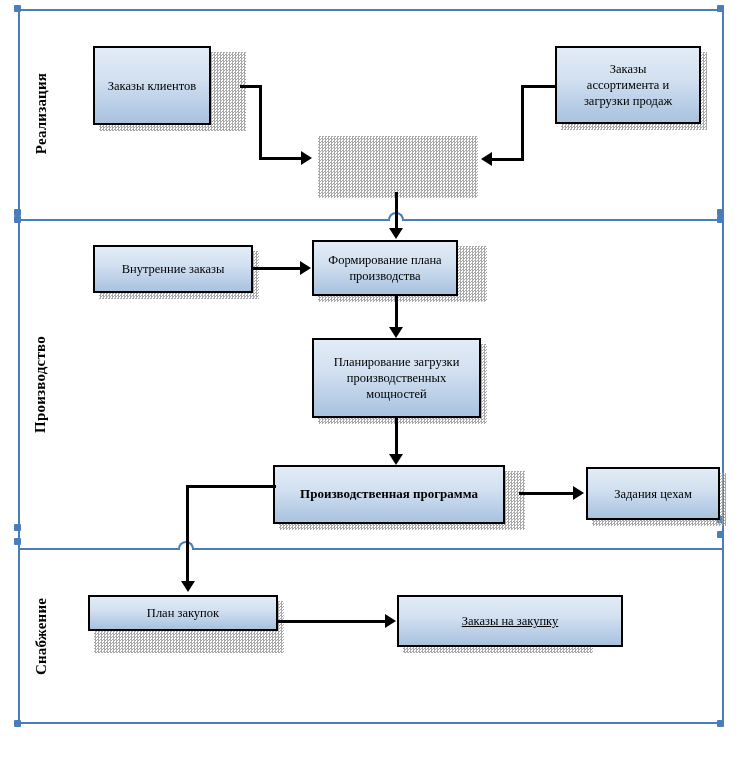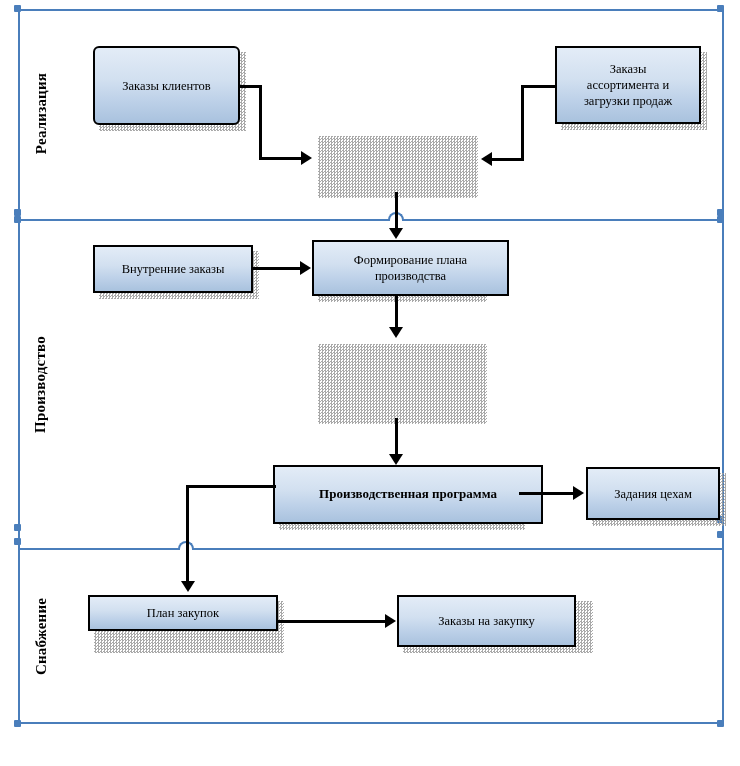--- a/index.html
+++ b/index.html
@@ -150,21 +150,21 @@
   <div class="handle" style="left:717px; top:516px;"></div>
   <div class="handle" style="left:717px; top:531px;"></div>
   <div class="handle" style="left:14px;  top:720px;"></div>
   <div class="handle" style="left:717px; top:720px;"></div>
 
   <div class="lane-title" style="left:-9px; top:105px; width:100px;">Реализация</div>
   <div class="lane-title" style="left:-17px; top:376px; width:115px;">Производство</div>
   <div class="lane-title" style="left:-10px; top:628px; width:102px;">Снабжение</div>
 
   <div class="shadow" style="left:99px; top:52px; width:147px; height:79px;"></div>
-  <div class="node" style="left:93px; top:46px; width:147px; height:79px;border-radius:6px;">
+  <div class="node" style="left:93px; top:46px; width:118px; height:79px;">
     <span>Заказы клиентов</span>
   </div>
 
   <div class="shadow" style="left:561px; top:52px; width:146px; height:78px;"></div>
   <div class="node" style="left:555px; top:46px; width:146px; height:78px;">
     <div>
       <span>Заказы</span>
       <span>ассортимента и</span>
       <span>загрузки продаж</span>
     </div>
@@ -181,31 +181,38 @@
   <div class="ln v" style="left:521px; top:85px; height:76px;"></div>
   <div class="ln h" style="left:492px; top:158px; width:32px;"></div>
   <div class="arrow left" style="left:481px; top:152px;"></div>
 
   <div class="shadow" style="left:99px; top:251px; width:160px; height:48px;"></div>
   <div class="node" style="left:93px; top:245px; width:160px; height:48px;">
     <span>Внутренние заказы</span>
   </div>
 
   <div class="shadow" style="left:318px; top:246px; width:169px; height:56px;"></div>
-  <div class="node" style="left:312px; top:240px; width:197px; height:56px;">
+  <div class="node" style="left:312px; top:240px; width:146px; height:56px;">
     <div>
       <span>Формирование плана</span>
       <span>производства</span>
     </div>
   </div>
 
   <div class="shadow" style="left:318px; top:344px; width:169px; height:80px;"></div>
+  <div class="node" style="left:312px; top:338px; width:169px; height:80px;">
+    <div>
+      <span>Планирование загрузки</span>
+      <span>производственных</span>
+      <span>мощностей</span>
+    </div>
+  </div>
 
   <div class="shadow" style="left:279px; top:471px; width:246px; height:59px;"></div>
-  <div class="node bold" style="left:273px; top:465px; width:270px; height:59px;">
+  <div class="node bold" style="left:273px; top:465px; width:232px; height:59px;">
     <span>Производственная программа</span>
   </div>
 
   <div class="shadow" style="left:592px; top:473px; width:134px; height:53px;"></div>
   <div class="node" style="left:586px; top:467px; width:134px; height:53px;">
     <span>Задания цехам</span>
   </div>
 
   <div class="ln v" style="left:395px; top:192px; height:37px;"></div>
   <div class="arrow down" style="left:389px; top:228px;"></div>
@@ -221,21 +228,21 @@
 
   <div class="ln h" style="left:519px; top:492px; width:56px;"></div>
   <div class="arrow right" style="left:573px; top:486px;"></div>
 
   <div class="shadow" style="left:94px; top:601px; width:190px; height:52px;"></div>
   <div class="node" style="left:88px; top:595px; width:190px; height:36px;">
     <span>План закупок</span>
   </div>
 
   <div class="shadow" style="left:403px; top:601px; width:190px; height:52px;"></div>
-  <div class="node" style="left:397px; top:595px; width:179px; height:52px;">
+  <div class="node" style="left:397px; top:595px; width:226px; height:52px;text-decoration:underline;">
     <span>Заказы на закупку</span>
   </div>
 
   <div class="ln h" style="left:186px; top:485px; width:90px;"></div>
   <div class="ln v" style="left:186px; top:485px; height:97px;"></div>
   <div class="arrow down" style="left:181px; top:581px;"></div>
 
   <div class="ln h" style="left:278px; top:620px; width:110px;"></div>
   <div class="arrow right" style="left:385px; top:614px;"></div>
 

